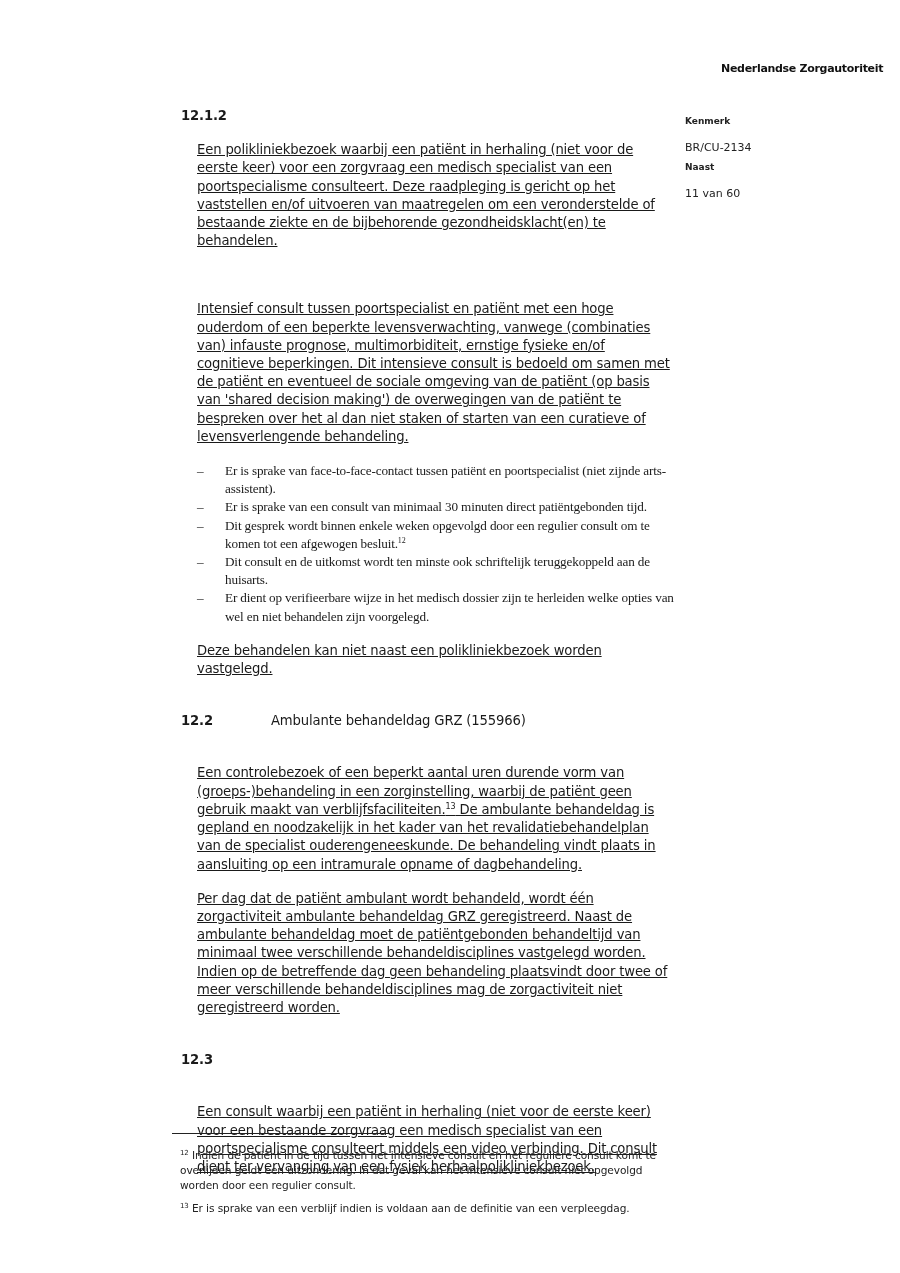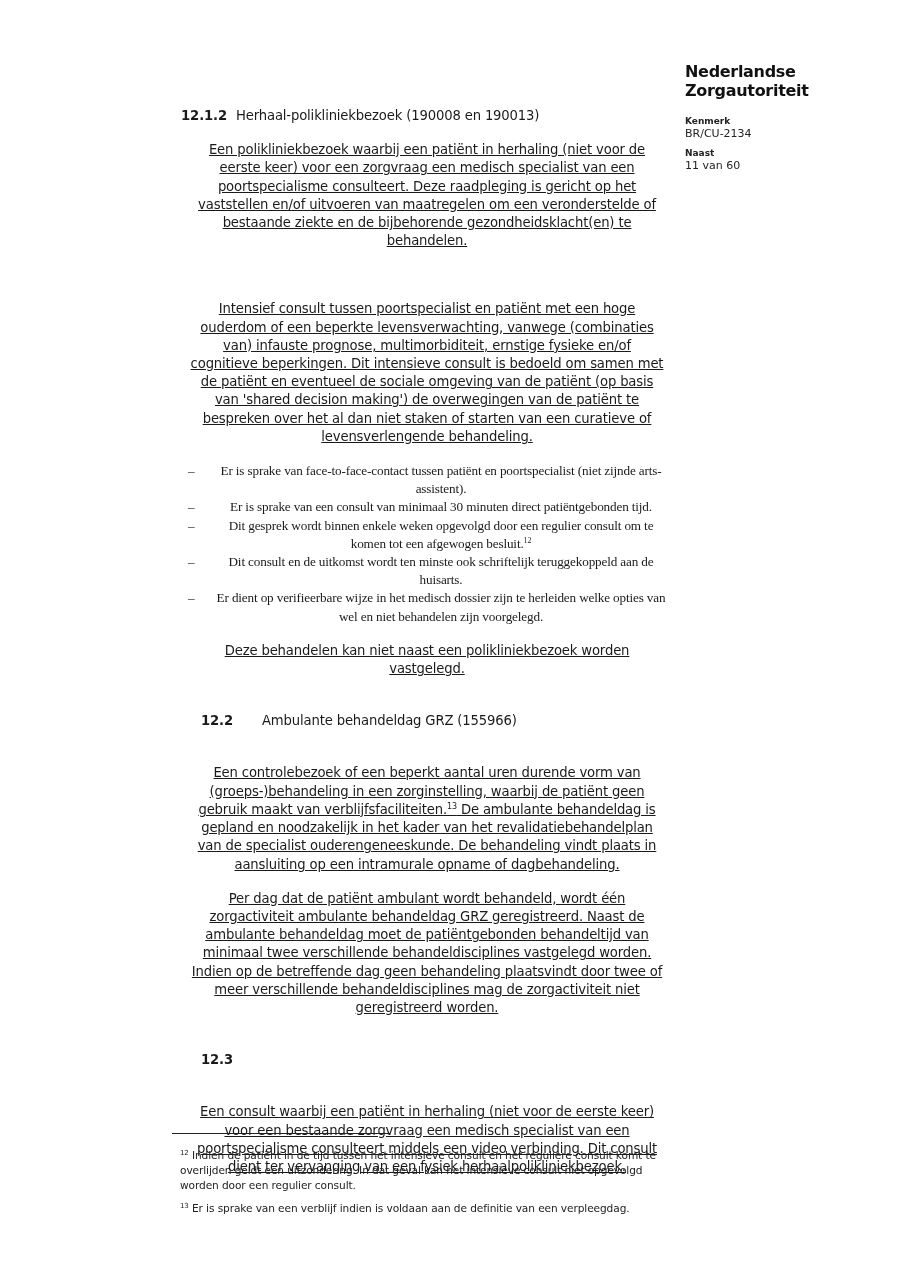--- a/index.html
+++ b/index.html
@@ -1,24 +1,24 @@
 <!DOCTYPE html>
 <html><head>
   <meta charset="utf-8">
   <style>
     html, body { margin: 0; padding: 0; background: #ffffff; }
     body { width: 900px; height: 1273px; position: relative; overflow: hidden;
            font-family: "DejaVu Sans", sans-serif; color: #1a1a1a; }
-    .org { position: absolute; left: 685px; top: 62px; font-size: 16px; font-weight: bold;
+    .org { position: absolute; left: 721px; top: 62px; font-size: 11px; font-weight: bold;
            letter-spacing: -0.3px; color: #111; }
     .meta { position: absolute; left: 685px; top: 115px; font-size: 11px; line-height: 14px; color: #222; }
     .meta .lbl { font-weight: bold; font-size: 9px; line-height: 12px; }
-    .meta .val { margin-bottom: 6px; }
-    .main { position: absolute; left: 172px; top: 107px; width: 510px;
-            font-size: 13.2px; line-height: 18.2px; letter-spacing: -0.15px; text-align: center; }
+    .meta .val { margin-bottom: 6px; margin-top: 14px; }
+    .main { position: absolute; left: 181px; top: 107px; width: 510px;
+            font-size: 13.2px; line-height: 18.2px; letter-spacing: -0.15px; }
     .main p { margin: 16px; text-decoration: underline; }
     .h3 { display: flex; }
     .h3 .num { font-weight: bold; width: 64px; flex: none; }
     .h2 .num { width: 90px; }
     .gap { height: 18px; }
     ul.dash { list-style: none; margin: 16px; padding: 0; font-family: Liberation Serif, serif; }
     ul.dash li { position: relative; padding-left: 28px; }
     ul.dash li::before { content: "\2013"; position: absolute; left: 0; }
     sup { font-size: 8px; line-height: 0; vertical-align: 5px; }
     .fn-rule { position: absolute; left: 172px; top: 1133px; width: 218px; border-top: 1px solid #222; }
@@ -36,21 +36,20 @@
   <div class="lbl">Kenmerk</div>
   <div class="val">BR/CU-2134</div>
   <div class="lbl">Naast</div>
   <div class="val">11 van 60</div>
 </div>
 
 <div class="main">
 
   <div class="h3">
     <span class="num">12.1.2</span>
-    <span>Herhaal-polikliniekbezoek (190008 en 190013)</span>
   </div>
   <p>Een polikliniekbezoek waarbij een patiënt in herhaling (niet voor de eerste keer) voor een zorgvraag een medisch specialist van een poortspecialisme consulteert. Deze raadpleging is gericht op het vaststellen en/of uitvoeren van maatregelen om een veronderstelde of bestaande ziekte en de bijbehorende gezondheidsklacht(en) te behandelen.</p>
 
   <div class="gap"></div>
 
   <p>Intensief consult tussen poortspecialist en patiënt met een hoge ouderdom of een beperkte levensverwachting, vanwege (combinaties van) infauste prognose, multimorbiditeit, ernstige fysieke en/of cognitieve beperkingen. Dit intensieve consult is bedoeld om samen met de patiënt en eventueel de sociale omgeving van de patiënt (op basis van 'shared decision making') de overwegingen van de patiënt te bespreken over het al dan niet staken of starten van een curatieve of levensverlengende behandeling.</p>
   <ul class="dash">
     <li><span>Er is sprake van face-to-face-contact tussen patiënt en poortspecialist (niet zijnde arts-assistent).</span></li>
     <li><span>Er is sprake van een consult van minimaal 30 minuten direct patiëntgebonden tijd.</span></li>
     <li><span>Dit gesprek wordt binnen enkele weken opgevolgd door een regulier consult om te komen tot een afgewogen besluit.</span><sup>12</sup></li>

